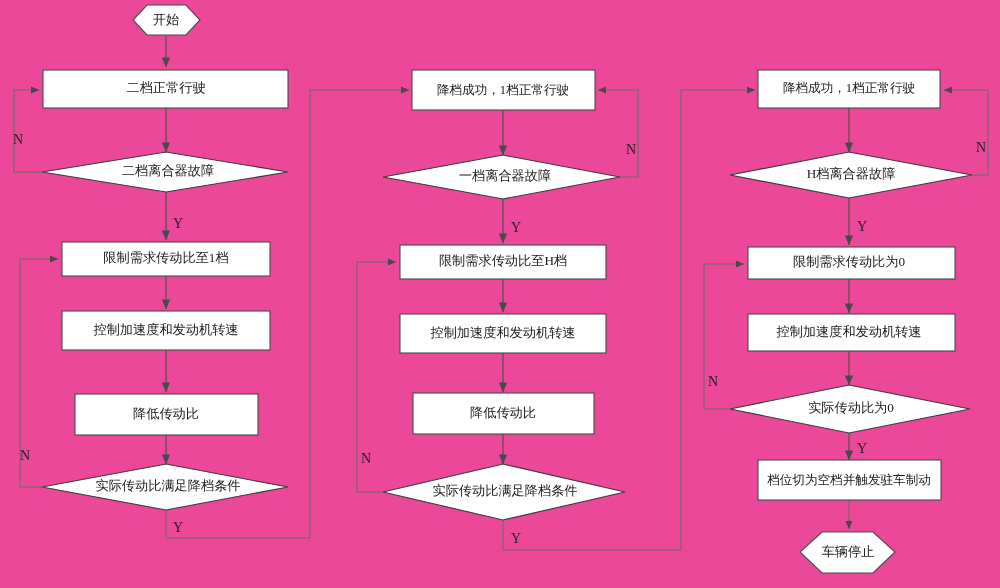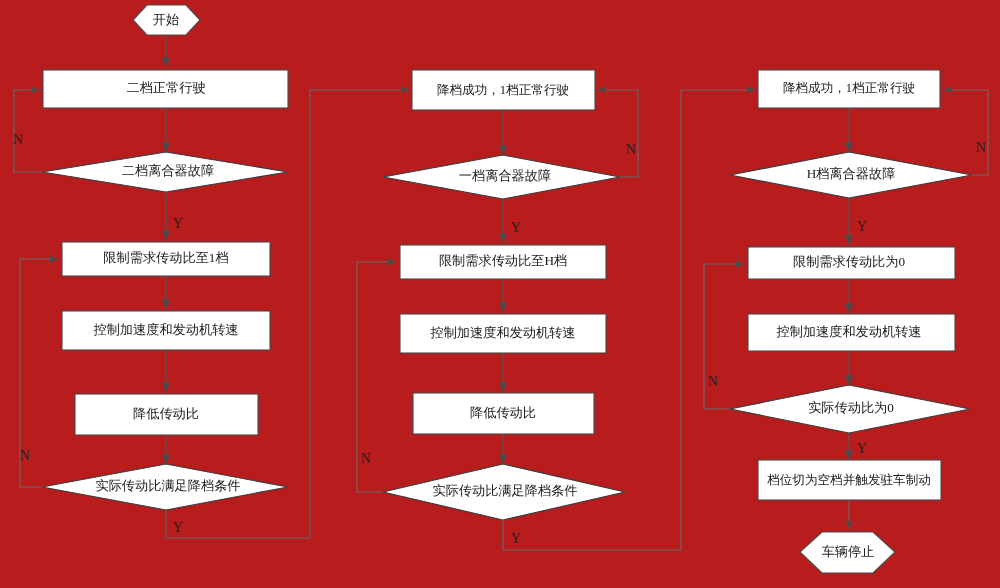--- a/index.html
+++ b/index.html
@@ -4,21 +4,21 @@
 <style>
   html, body {
     margin: 0;
     padding: 0;
     background: #ffffff;
   }
   #canvas {
     position: relative;
     width: 1000px;
     height: 588px;
-    background: #b91c1c;
+    background: #ec4899;
     overflow: hidden;
     font-family: "Liberation Serif", "DejaVu Serif", serif;
     text-decoration: underline;
   }
   svg#flow {
     position: absolute;
     left: 0;
     top: 0;
     width: 1000px;
     height: 588px;

